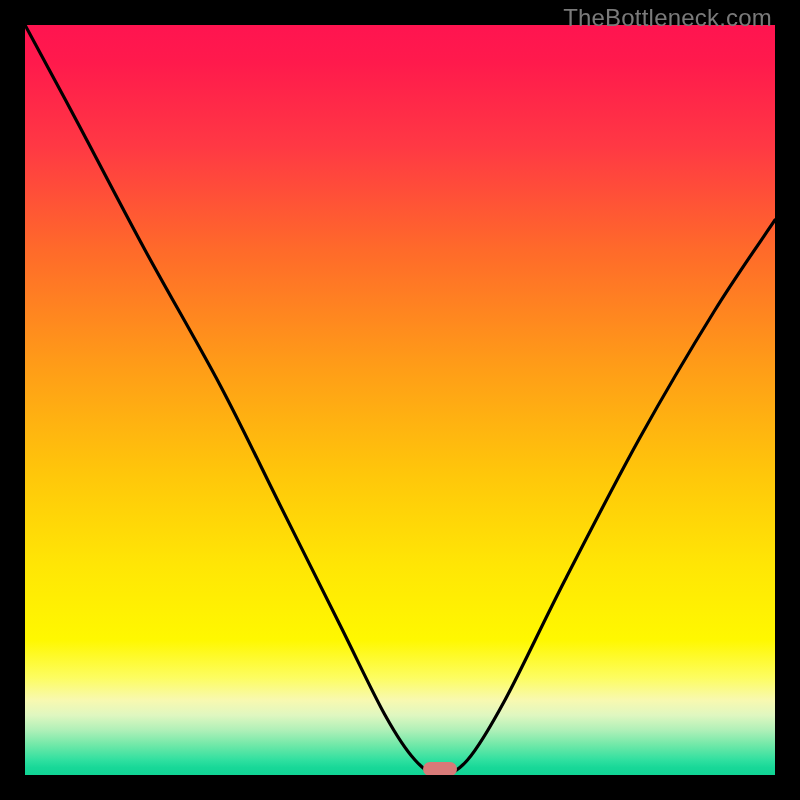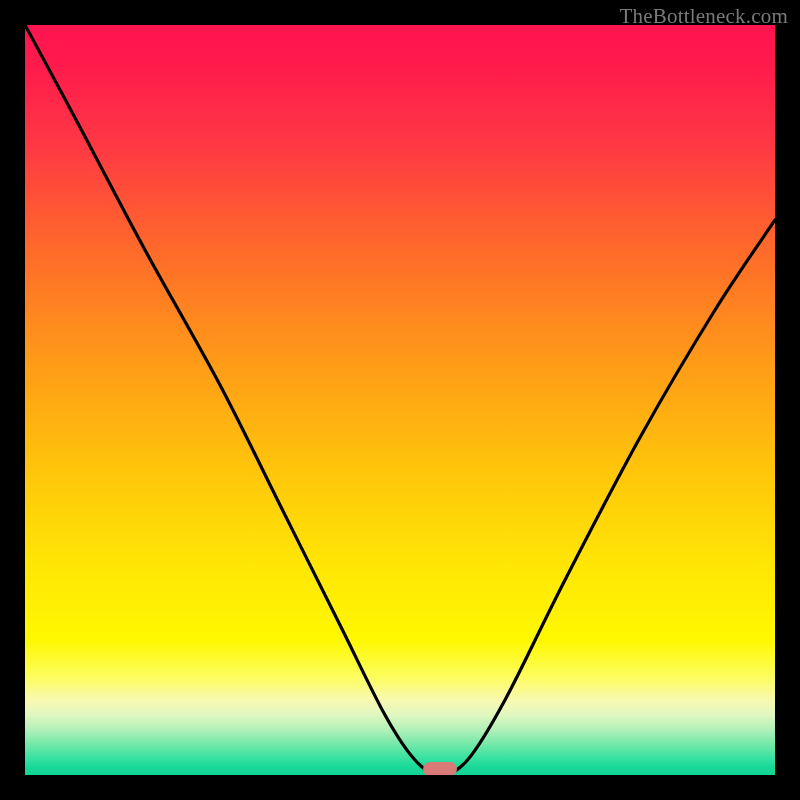--- a/index.html
+++ b/index.html
@@ -61,23 +61,23 @@
     position: absolute;
     width: 34px;
     height: 14px;
     border-radius: 7px;
     background: #d87a78;
     transform: translate(-50%, -50%);
   }
   .attribution {
     position: absolute;
     top: 4px;
-    right: 12px;
-    font-family: Liberation Serif, serif;
-    font-size: 21px;
+    right: 28px;
+    font-family: Liberation Sans, sans-serif;
+    font-size: 24px;
     color: #7a7a7a;
     letter-spacing: 0.2px;
   }
 </style>
 </head>
 <body>
 
 <div class="frame">
 
   <div class="plot-area">

